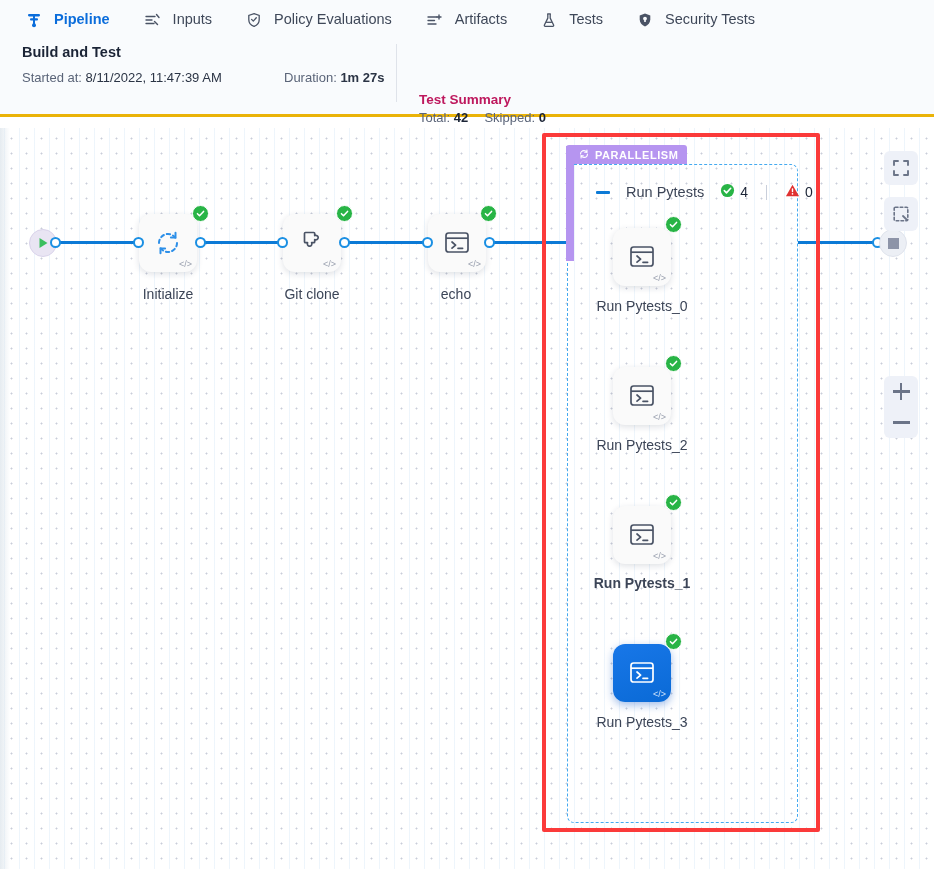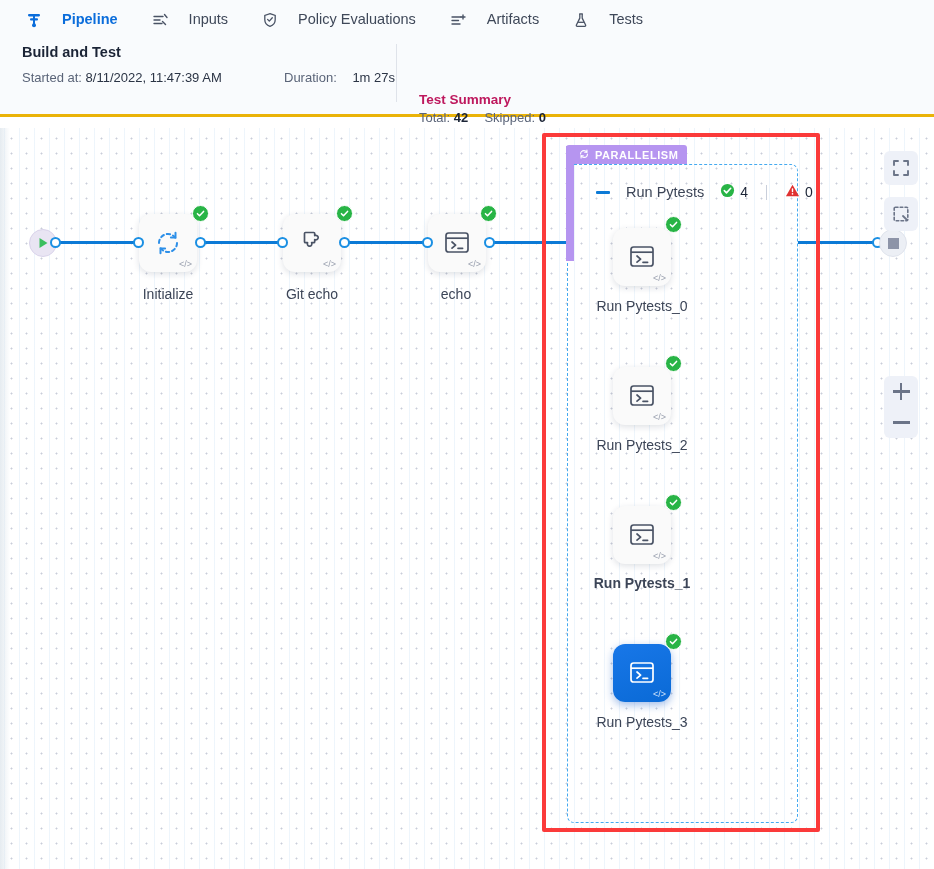--- a/index.html
+++ b/index.html
@@ -28,21 +28,21 @@
     background: #f9fbfd;
     border-bottom: 1px solid #e2e6ec;
     display: flex;
     align-items: flex-end;
     padding-left: 26px;
     box-sizing: border-box;
   }
   .tab {
     display: flex;
     align-items: center;
-    gap: 20px;
+    gap: 12px;
     height: 40px;
     padding: 0 10px 0 0;
     margin-right: 24px;
     font-size: 14.5px;
     color: #3f4859;
     cursor: pointer;
     position: relative;
     box-sizing: border-box;
   }
   .tab .tlabel { font-weight: 400; line-height: 1; padding-bottom: 1px; }
@@ -79,21 +79,21 @@
     font-size: 13px;
     color: #5a6478;
   }
   .h-started b { color: #2b3445; font-weight: 400; }
   .h-duration {
     position: absolute;
     left: 284px; top: 40px;
     font-size: 13px;
     color: #5a6478;
   }
-  .h-duration b { color: #2b3445; font-weight: 400; margin-left: 12px; }
+  .h-duration b { color: #2b3445; font-weight: 700; }
   .h-divider {
     position: absolute;
     left: 396px; top: 14px;
     width: 1px; height: 58px;
     background: #dfe3ea;
   }
   .h-sum-title {
     position: absolute;
     left: 419px; top: 62px;
     font-size: 13.5px;
@@ -375,20 +375,30 @@
       <span>
         <svg width="16" height="16" viewBox="0 0 16 16" fill="none" stroke="#4a5365" stroke-width="1.3" stroke-linejoin="round">
           <path d="M6.2 1.9h3.6"></path>
           <path d="M6.8 1.9v4.2L3.4 13a0.9 0.9 0 0 0 0.8 1.3h7.6a0.9 0.9 0 0 0 0.8-1.3L9.2 6.1V1.9"></path>
           <path d="M5.1 10.3h5.8"></path>
         </svg>
       </span>
       <span class="tlabel">Tests</span>
     </div>
 
+    <div class="tab">
+      <span>
+        <svg width="16" height="16" viewBox="0 0 16 16" fill="#4a5365">
+          <path d="M8 1.5l5.3 1.9v4.2c0 3.2-2.2 5.7-5.3 6.9-3.1-1.2-5.3-3.7-5.3-6.9V3.4L8 1.5z"></path>
+          <circle cx="8" cy="6.6" r="1.9" fill="#f9fbfd"></circle>
+          <rect x="7.2" y="6.6" width="1.6" height="3.4" fill="#f9fbfd"></rect>
+        </svg>
+      </span>
+      <span class="tlabel">Security Tests</span>
+    </div>
   </div>
 
   <div class="header">
     <div class="h-title">Build and Test</div>
 
     <div class="h-started">
       <span>Started at:</span>
       <b>8/11/2022, 11:47:39 AM</b>
     </div>
 
@@ -457,21 +467,21 @@
       </svg>
       <span class="code-badge">&lt;/&gt;</span>
     </div>
     <div class="status-ok" style="left:336px; top:77px;">
       <svg width="9" height="9" viewBox="0 0 10 10">
         <path d="M1.6 5.2L3.9 7.5L8.4 2.7" stroke="#ffffff" stroke-width="1.7" fill="none" stroke-linecap="round" stroke-linejoin="round"></path>
       </svg>
     </div>
     <div class="port" style="left:277px; top:109px;"></div>
     <div class="port" style="left:339px; top:109px;"></div>
-    <div class="node-label" style="left:312px; top:158px;">Git echo</div>
+    <div class="node-label" style="left:312px; top:158px;">Git clone</div>
 
     <div class="node" style="left:428px; top:86px;">
       <svg width="32" height="30" viewBox="0 0 32 30" fill="none" stroke="#4a5365" stroke-width="1.7" stroke-linejoin="round">
         <rect x="5" y="5" width="22" height="19" rx="2.6"></rect>
         <path d="M5 10.2h22"></path>
         <path d="M11 14l3.6 3.1L11 20.2" stroke-linecap="round"></path>
         <path d="M17 20.3h4.6" stroke-linecap="round"></path>
       </svg>
       <span class="code-badge">&lt;/&gt;</span>
     </div>

